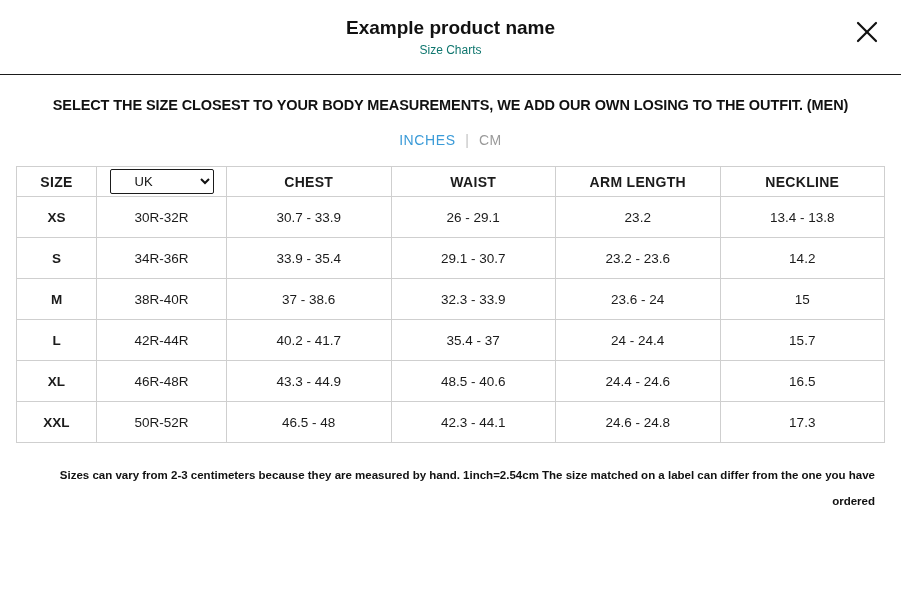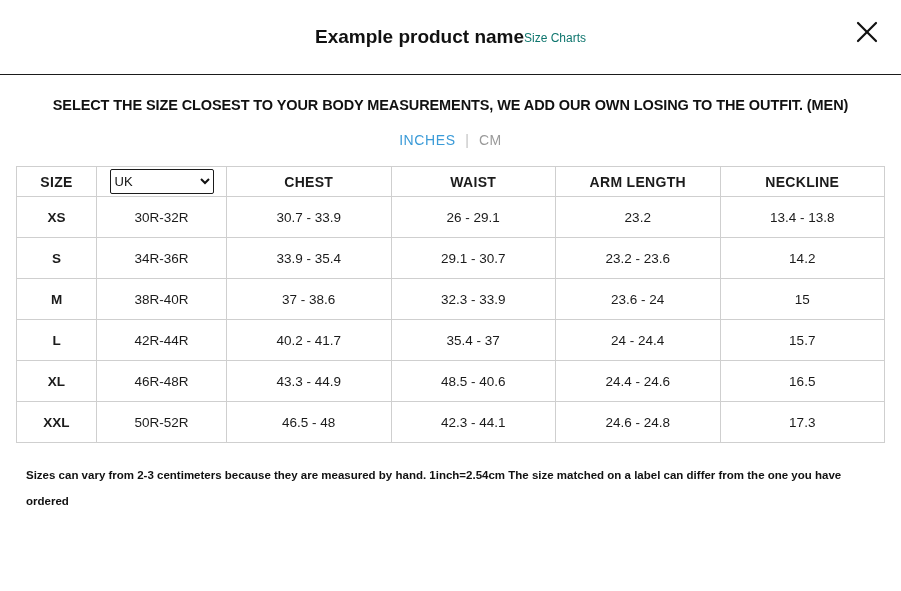--- a/index.html
+++ b/index.html
@@ -22,21 +22,21 @@
     flex-direction: column;
     background: #ffffff;
   }
   
   .modal-header {
     position: relative;
     height: 74px;
     min-height: 74px;
     border-bottom: 1px solid #1b1b1b;
     display: flex;
-    flex-direction: row;
+    flex-direction: column;
     align-items: center;
     justify-content: center;
   }
   .modal-title {
     font-size: 19px;
     font-weight: bold;
     color: #111111;
     line-height: 24px;
   }
   .modal-subtitle {
@@ -128,27 +128,27 @@
   
   .uk-select {
     font-family: "Liberation Sans", sans-serif;
     font-size: 13px;
     color: #111111;
     width: 104px;
     height: 25px;
     border: 1px solid #1b1b1b;
     border-radius: 2px;
     background: #ffffff;
-    padding: 0 0;
+    padding: 0 20px;
     box-sizing: border-box;
   }
   
   .note {
     margin-top: 19px;
-    text-align: left;
+    text-align: right;
     font-size: 11.5px;
     font-weight: bold;
     color: #111111;
     line-height: 26px;
     padding: 0 10px;
   }
 </style>
 </head>
 <body>
 

